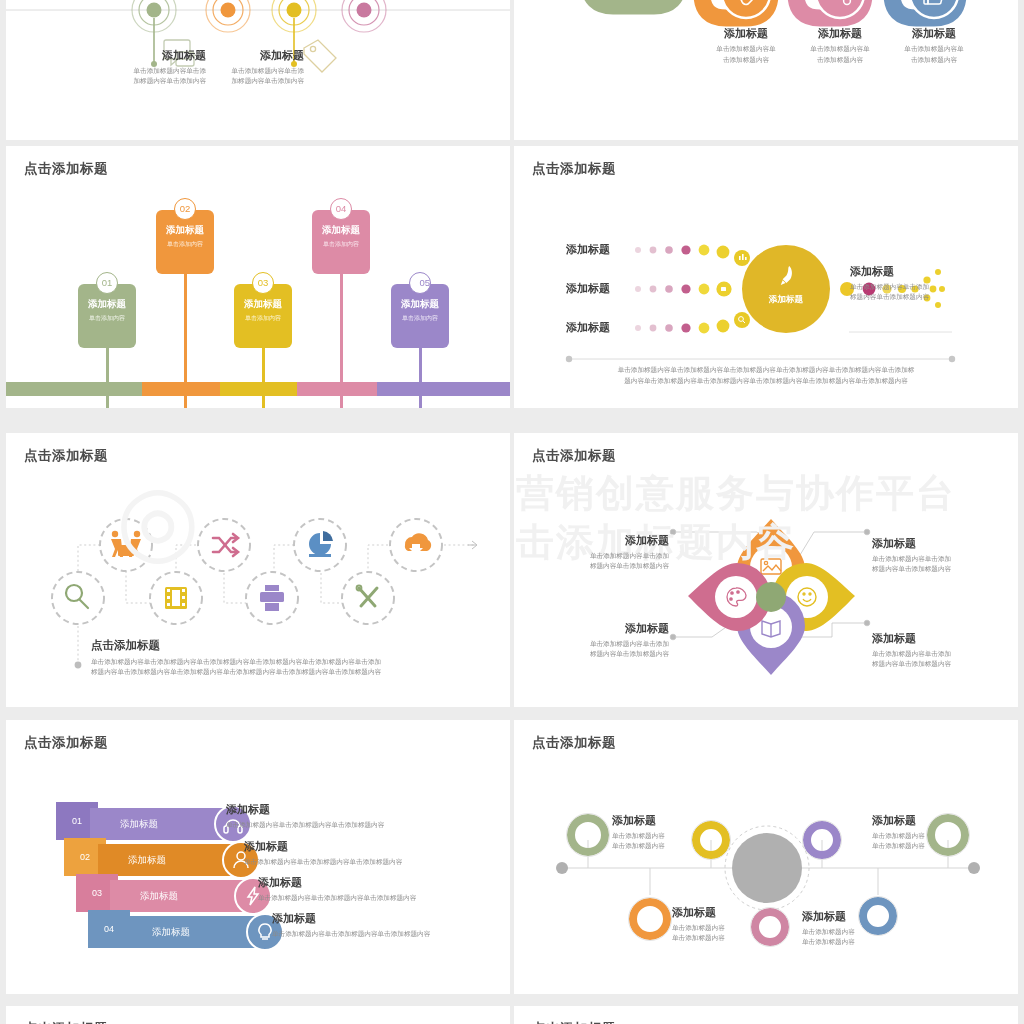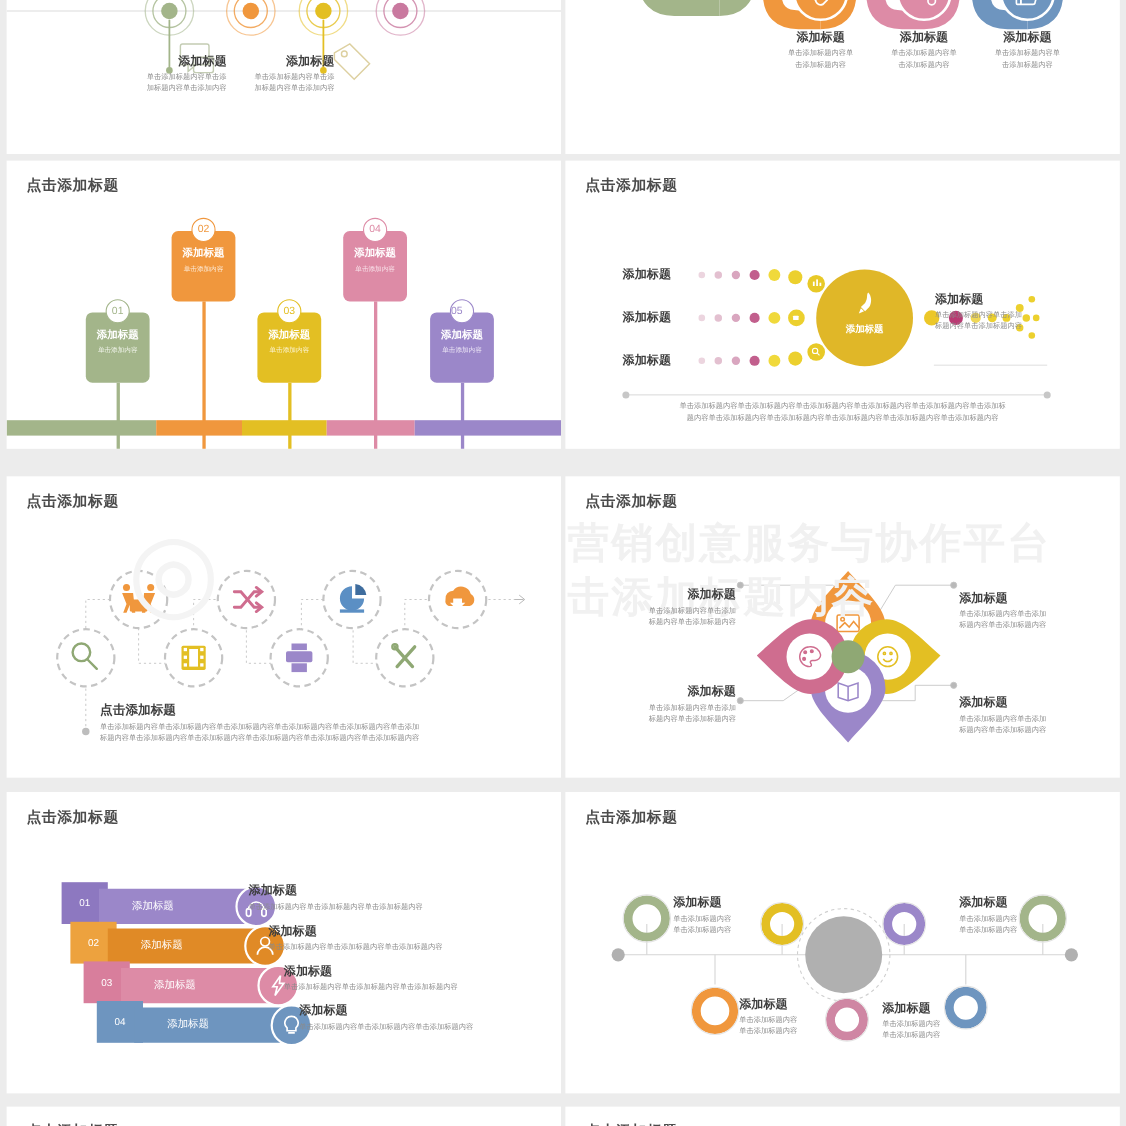--- a/index.html
+++ b/index.html
@@ -198,21 +198,21 @@
       </div>
       <div style="position:absolute; left:18px; top:-12px; width:22px; height:22px; border-radius:50%; background:#fff; border:1.2px solid #dd8ba6; color:#dd8ba6; font-size:9.5px; text-align:center; line-height:20px;">04</div>
       <div style="position:absolute; left:28px; top:64px; width:2.5px; height:146px; background:#dd8ba6;"></div>
     </div>
 
     <div style="position:absolute; left:385px; top:138px; width:58px;">
       <div style="background:#9b87c9; border-radius:6px; height:64px; padding-top:14px; text-align:center;">
         <div style="font-size:9.5px; color:#fff; font-weight:bold;">添加标题</div>
         <div style="font-size:6px; color:#efe9f7; margin-top:3px;">单击添加内容</div>
       </div>
-      <div style="position:absolute; left:18px; top:-12px; width:22px; height:22px; border-radius:50%; background:#fff; border:1.2px solid #9b87c9; color:#9b87c9; font-size:9.5px; text-align:left; line-height:20px;">05</div>
+      <div style="position:absolute; left:18px; top:-12px; width:22px; height:22px; border-radius:50%; background:#fff; border:1.2px solid #9b87c9; color:#9b87c9; font-size:9.5px; text-align:right; line-height:20px;">05</div>
       <div style="position:absolute; left:28px; top:64px; width:2.5px; height:72px; background:#9b87c9;"></div>
     </div>
 
     <div style="position:absolute; left:0; top:236px; width:504px; height:14px; display:flex;">
       <div style="flex:1.38; background:#a3b58a;"></div>
       <div style="flex:0.79; background:#f0973d;"></div>
       <div style="flex:0.77; background:#e3bf23;"></div>
       <div style="flex:0.81; background:#dd8ba6;"></div>
       <div style="flex:1.35; background:#9b87c9;"></div>
     </div>

